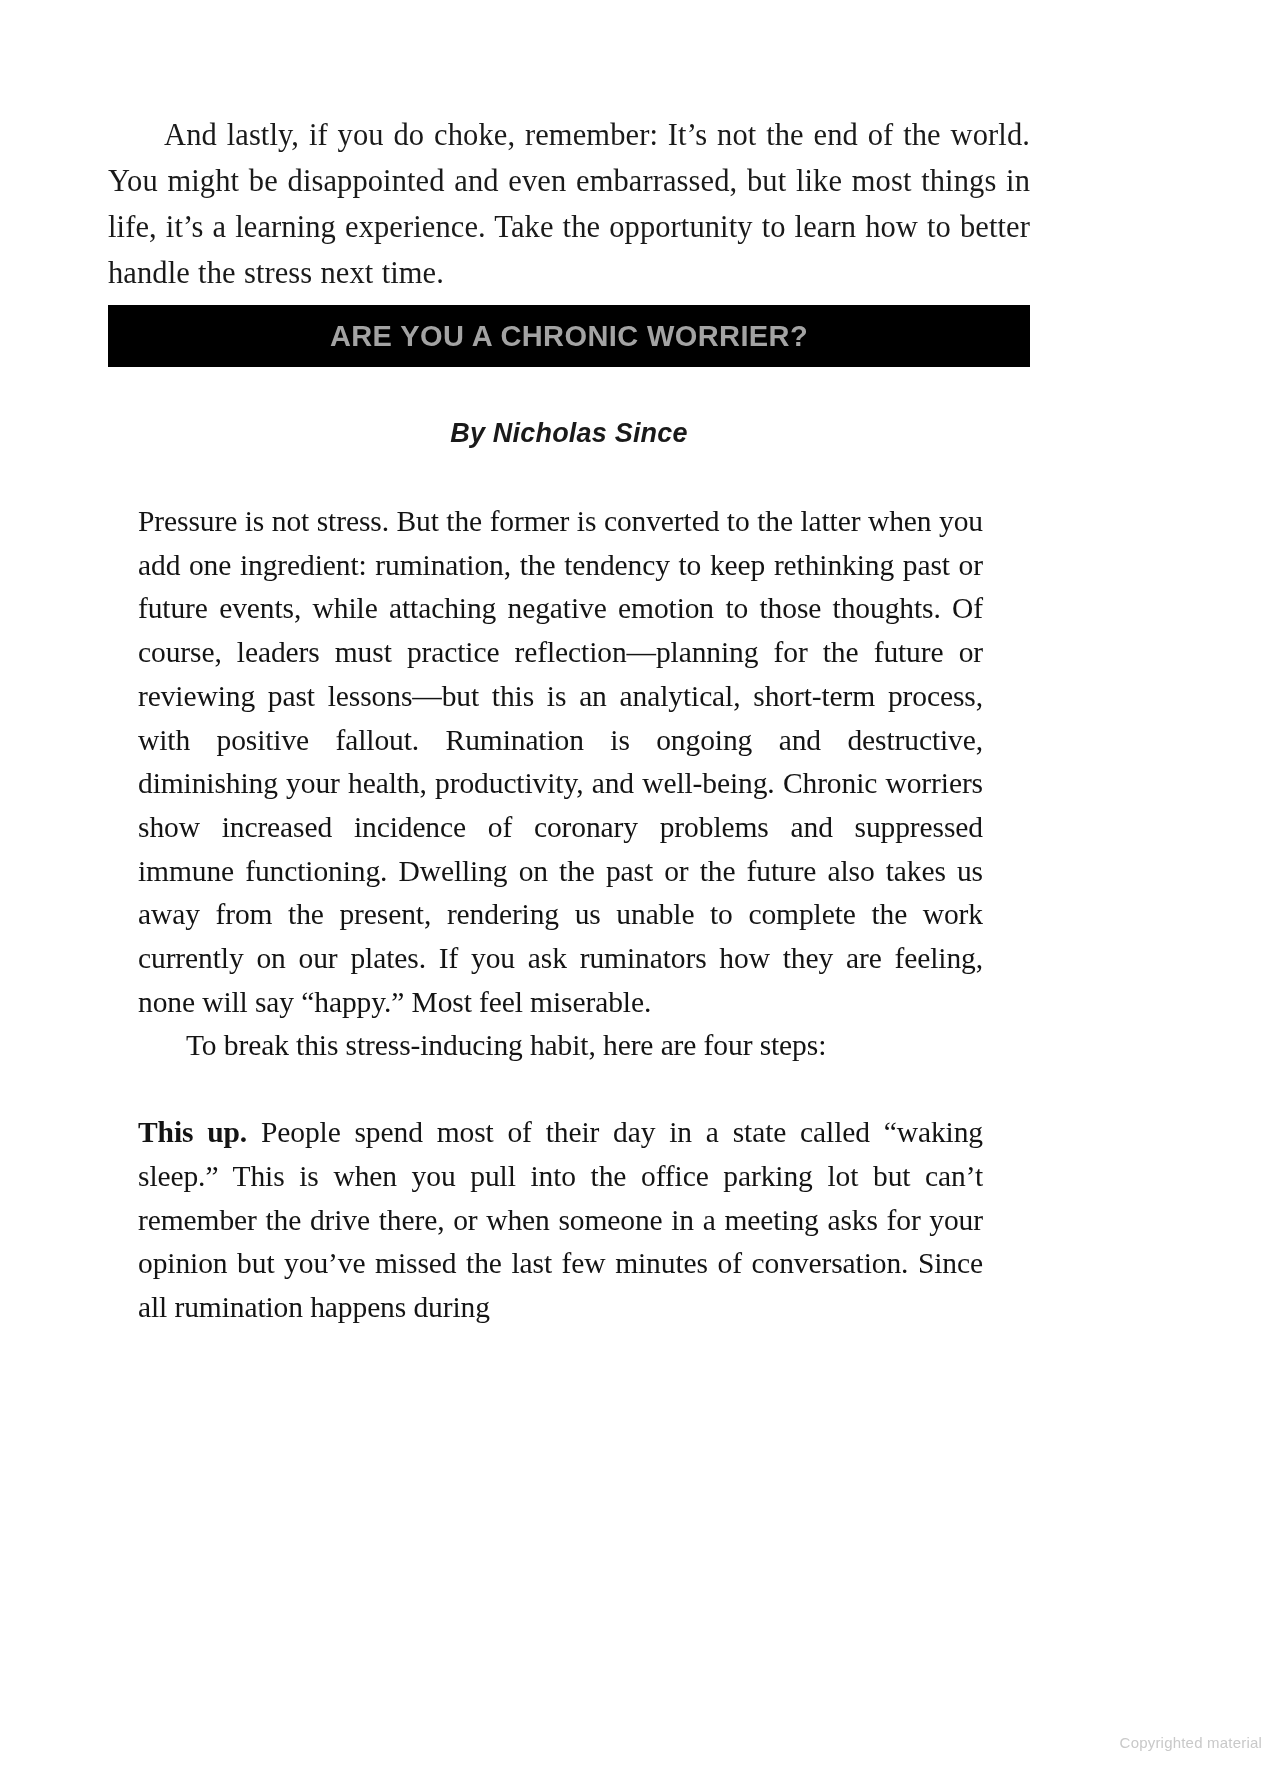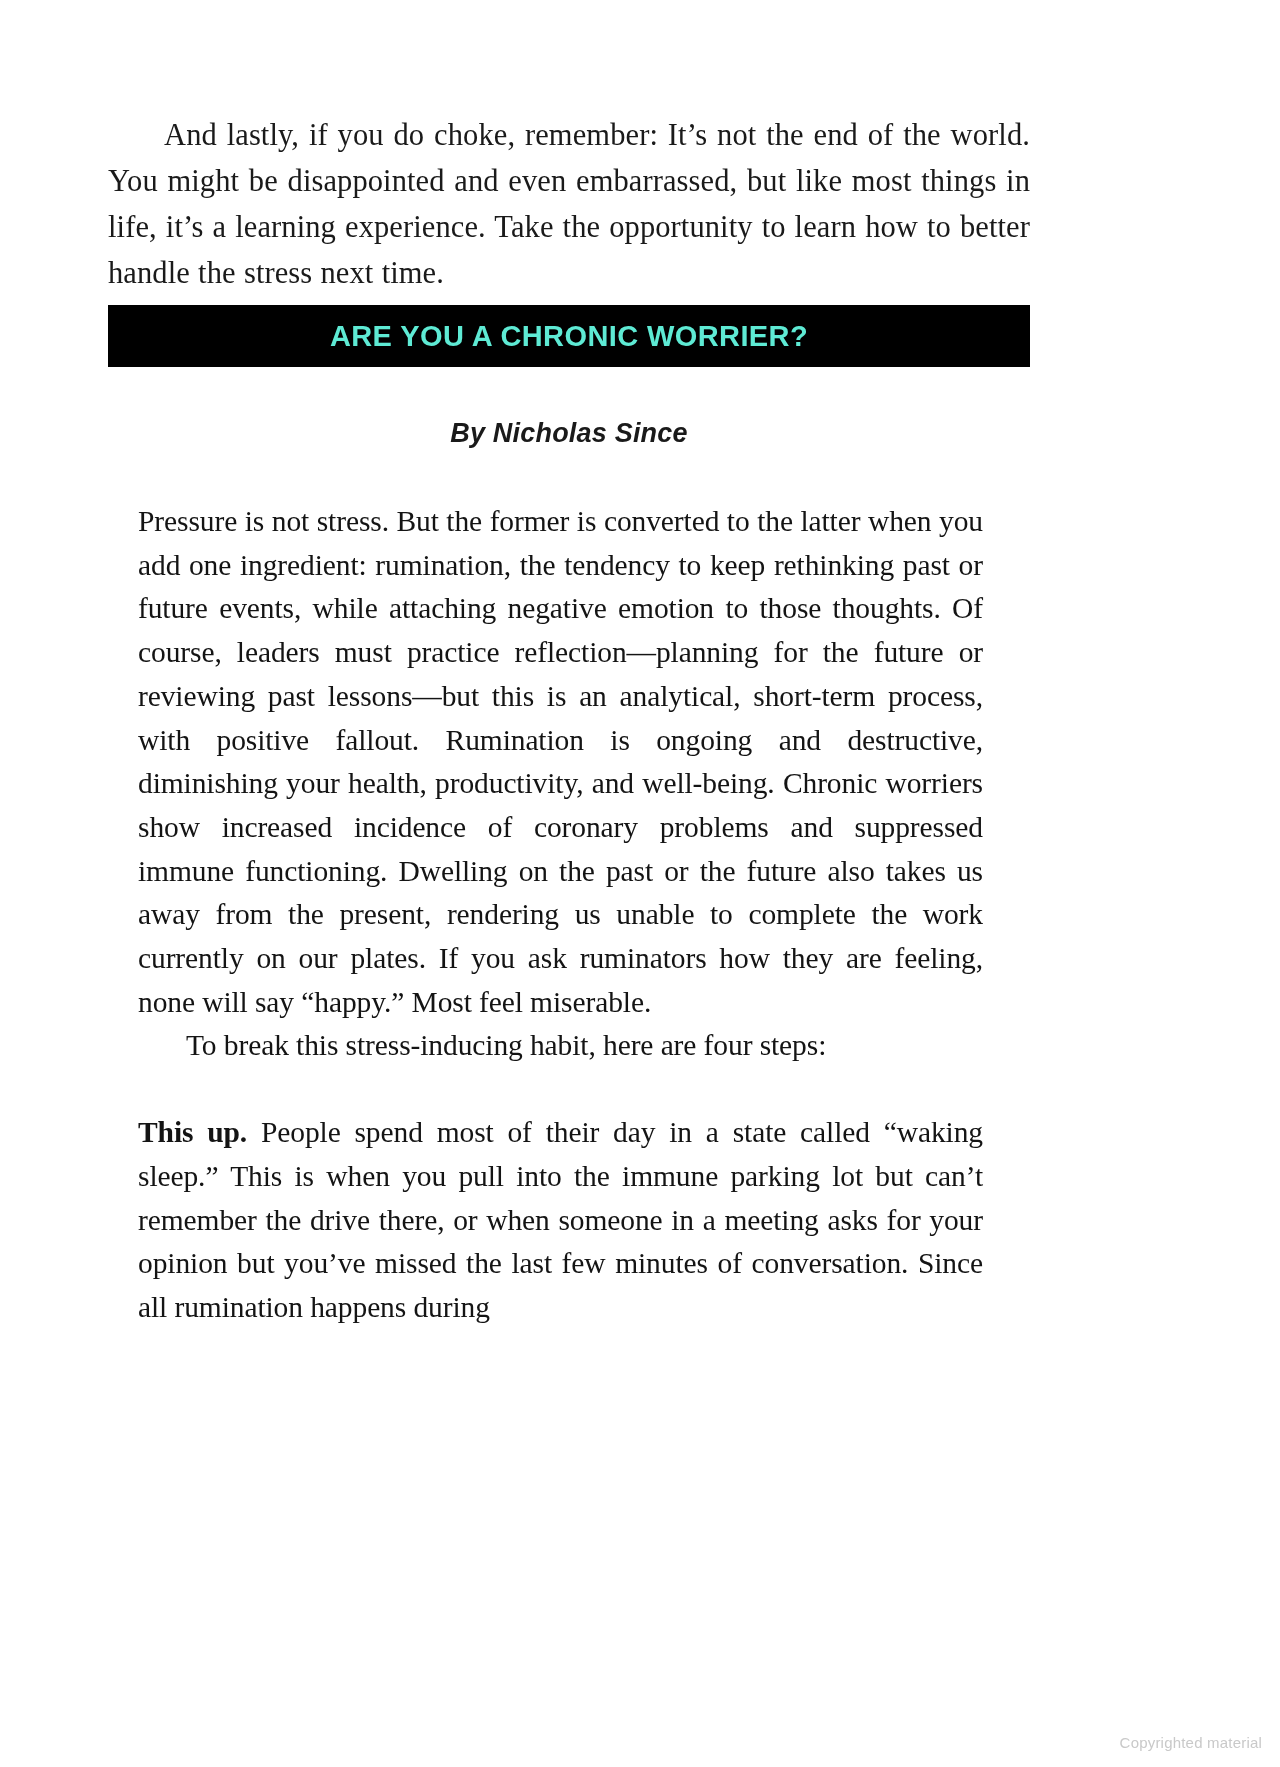--- a/index.html
+++ b/index.html
@@ -48,21 +48,21 @@
     background: #000000;
     display: flex;
     align-items: center;
     justify-content: center;
   }
 
   .title-banner-text {
     font-family: "Liberation Sans", "DejaVu Sans", sans-serif;
     font-size: 29px;
     font-weight: bold;
-    color: #5eead4;
+    color: #a3a3a3;
     letter-spacing: 0.4px;
     text-align: center;
     white-space: nowrap;
   }
 
   
   .byline {
     position: absolute;
     left: 108px;
     top: 418px;
@@ -135,19 +135,19 @@
   <div class="body-block">
 
     <p class="body-para">Pressure is not stress. But the former is converted to the latter when you add one ingredient: rumination, the tendency to keep rethinking past or future events, while attaching negative emotion to those thoughts. Of course, leaders must practice reflection—planning for the future or reviewing past lessons—but this is an analytical, short-term process, with positive fallout. Rumination is ongoing and destructive, diminishing your health, productivity, and well-being. Chronic worriers show increased incidence of coronary problems and suppressed immune functioning. Dwelling on the past or the future also takes us away from the present, rendering us unable to complete the work currently on our plates. If you ask ruminators how they are feeling, none will say “happy.” Most feel miserable.</p>
 
     <div class="gap-small"></div>
 
     <p class="body-para indent">To break this stress-inducing habit, here are four steps:</p>
 
     <div class="gap-medium"></div>
 
-    <p class="body-para"><span class="lead-in">This up.</span><span> People spend most of their day in a state called “waking sleep.” This is when you pull into the immune parking lot but can’t remember the drive there, or when someone in a meeting asks for your opinion but you’ve missed the last few minutes of conversation. Since all rumination happens during</span></p>
+    <p class="body-para"><span class="lead-in">This up.</span><span> People spend most of their day in a state called “waking sleep.” This is when you pull into the office parking lot but can’t remember the drive there, or when someone in a meeting asks for your opinion but you’ve missed the last few minutes of conversation. Since all rumination happens during</span></p>
 
   </div>
 
   <div class="copyright">Copyrighted material</div>
 
 </div>
 
 </body></html>

